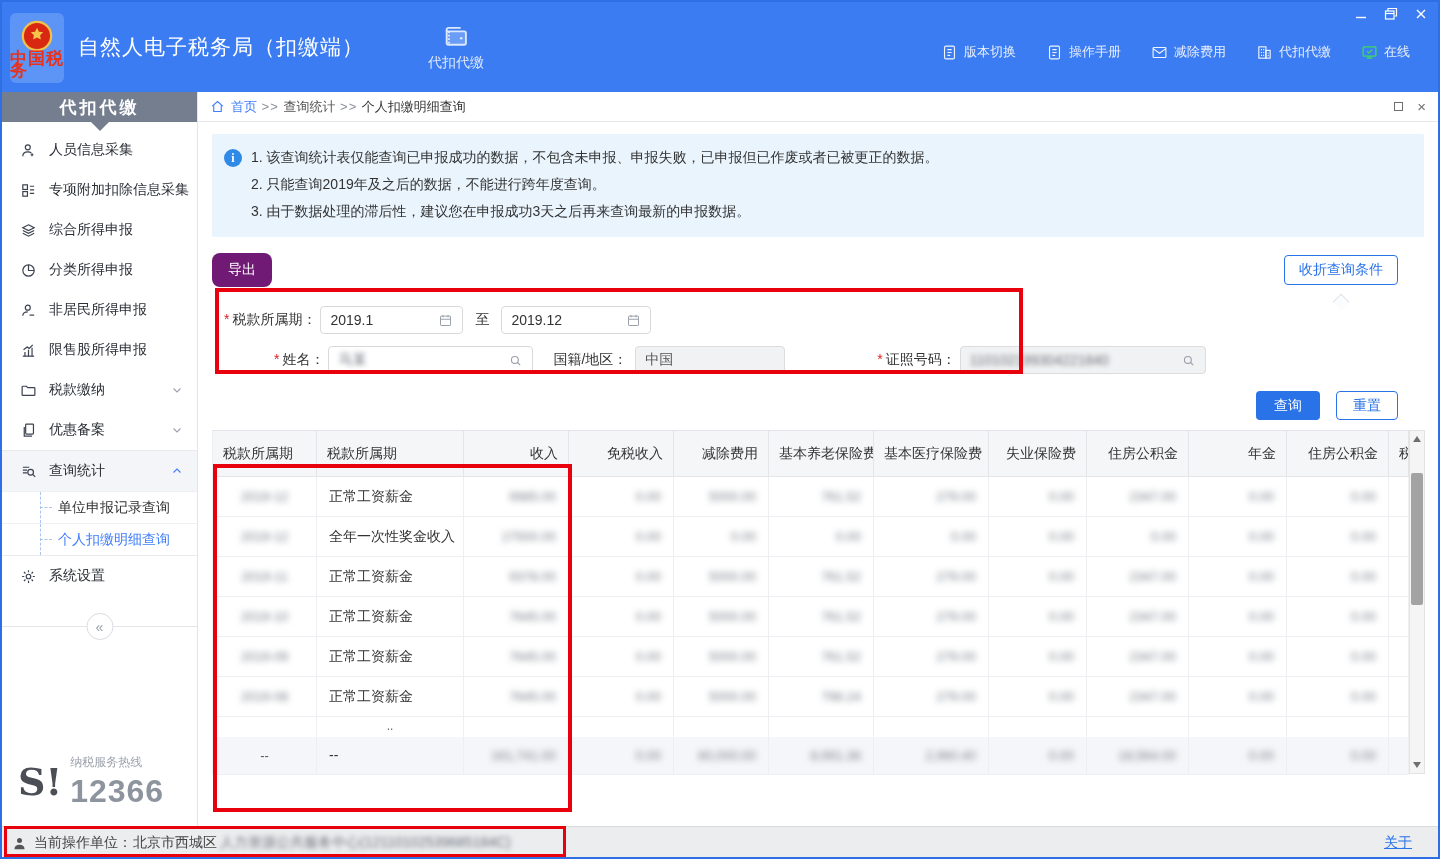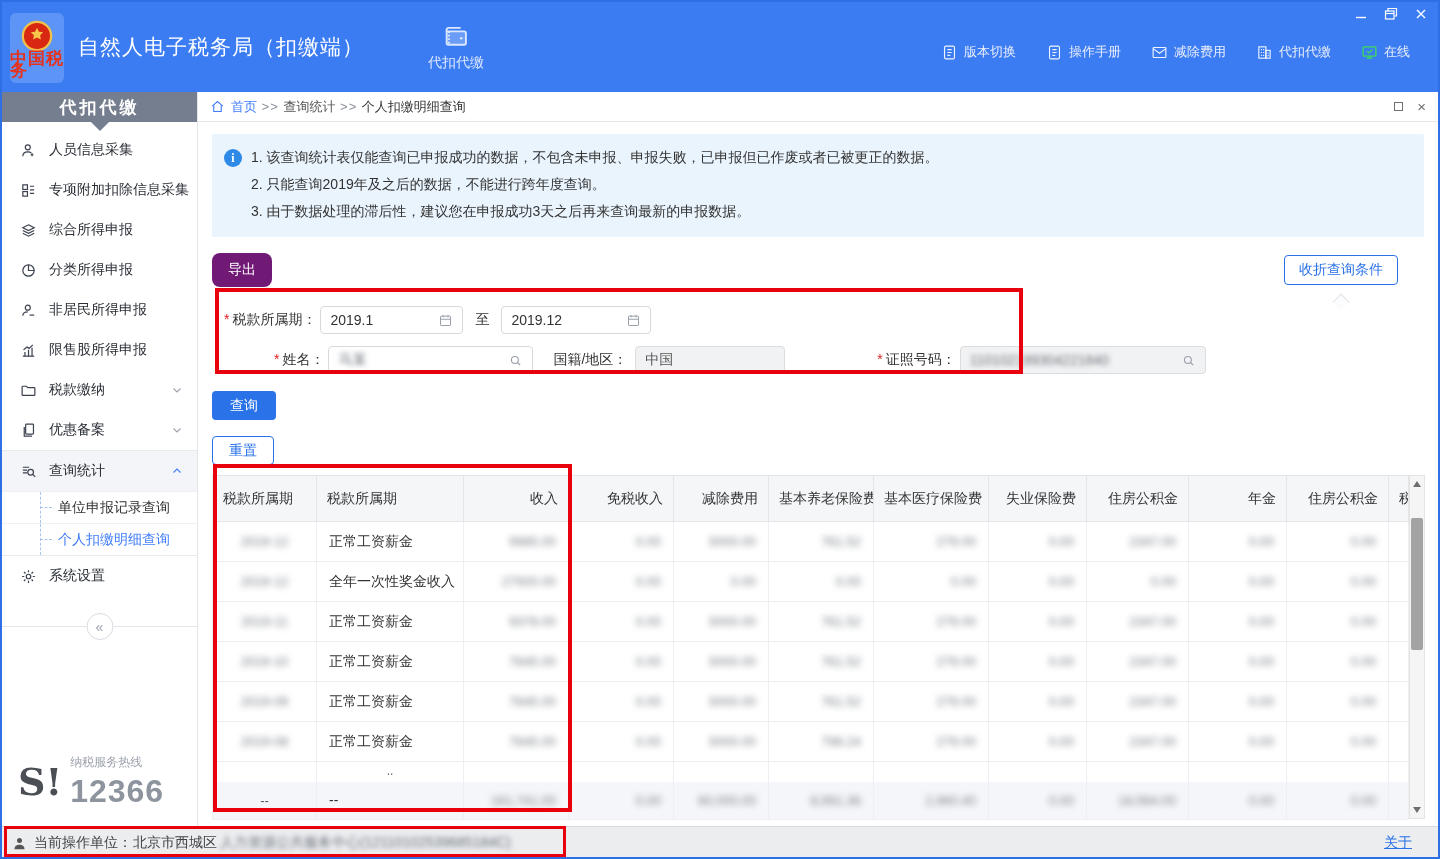--- a/index.html
+++ b/index.html
@@ -73,21 +73,21 @@
   .form-row + .form-row { margin-top:10px; }
   .req { color:#e02020; margin-right:3px; }
   .f-label { white-space:nowrap; }
   .input { height:28px; border:1px solid #d9d9d9; border-radius:4px; background:#fff; display:flex; align-items:center; padding:0 9px; color:#333; position:relative; }
   .input .val { flex:1; font-size:14px; }
   .input .ic { width:15px; height:15px; color:#9aa0aa; flex-shrink:0; }
   .input.disabled { background:#f1f2f3; border-color:#dcdcdc; color:#555; }
   .blur { filter:blur(2.6px); color:#6d727b; }
   .blur2 { filter:blur(3px); color:#7a7f88; }
 
-  .actions-row { margin-top:16px; display:flex; justify-content:flex-end; gap:16px; padding-right:26px;flex-direction:column; }
+  .actions-row { margin-top:16px; display:flex; justify-content:flex-end; gap:16px; padding-right:26px; }
   .btn-query { width:64px; height:29px; background:#2a72e8; color:#fff; border:none; border-radius:4px; font-size:14px; cursor:pointer; font-family:inherit; }
   .btn-reset { width:62px; height:29px; background:#fff; color:#2a72e8; border:1px solid #2a72e8; border-radius:4px; font-size:14px; cursor:pointer; font-family:inherit; }
 
   .tabs { margin-top:20px; display:flex; gap:28px; font-size:15px; }
   .tab { padding-bottom:9px; border-bottom:2px solid #d8dadd; color:#333; cursor:pointer; }
   .tab.active { color:#3f7dfa; border-bottom-color:#3f7dfa; }
 
   .table-zone { margin-top:10px; display:flex; }
   table.grid { border-collapse:collapse; table-layout:fixed; width:1196px; border-top:1px solid #e3e5e9; border-left:1px solid #edeff2; }
   .grid th { height:46px; background:#f4f6f8; font-weight:normal; font-size:14px; color:#333; border-right:1px solid #e3e5e9; border-bottom:1px solid #e3e5e9; padding:0 10px; white-space:nowrap; overflow:hidden; }

